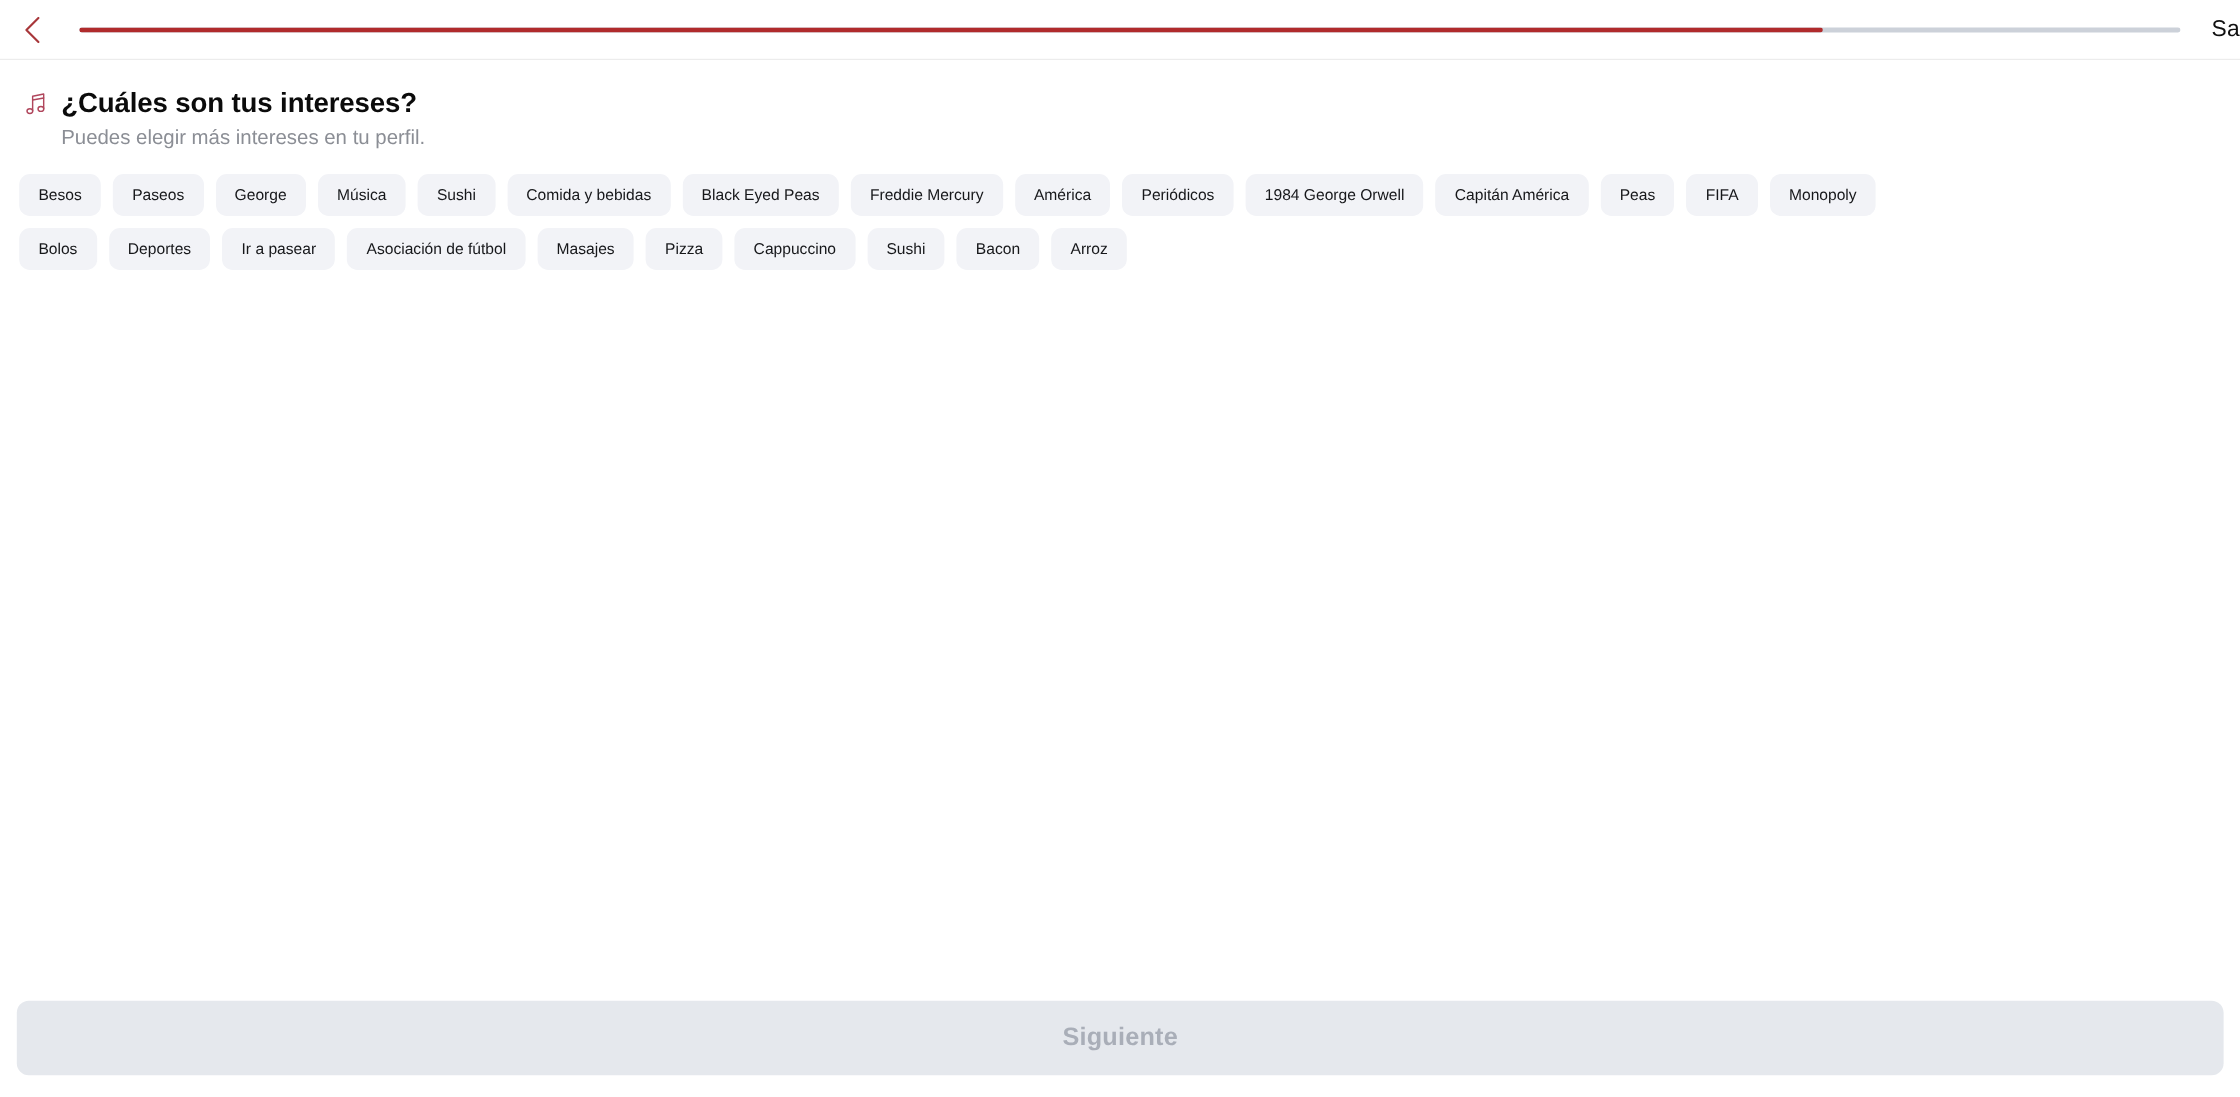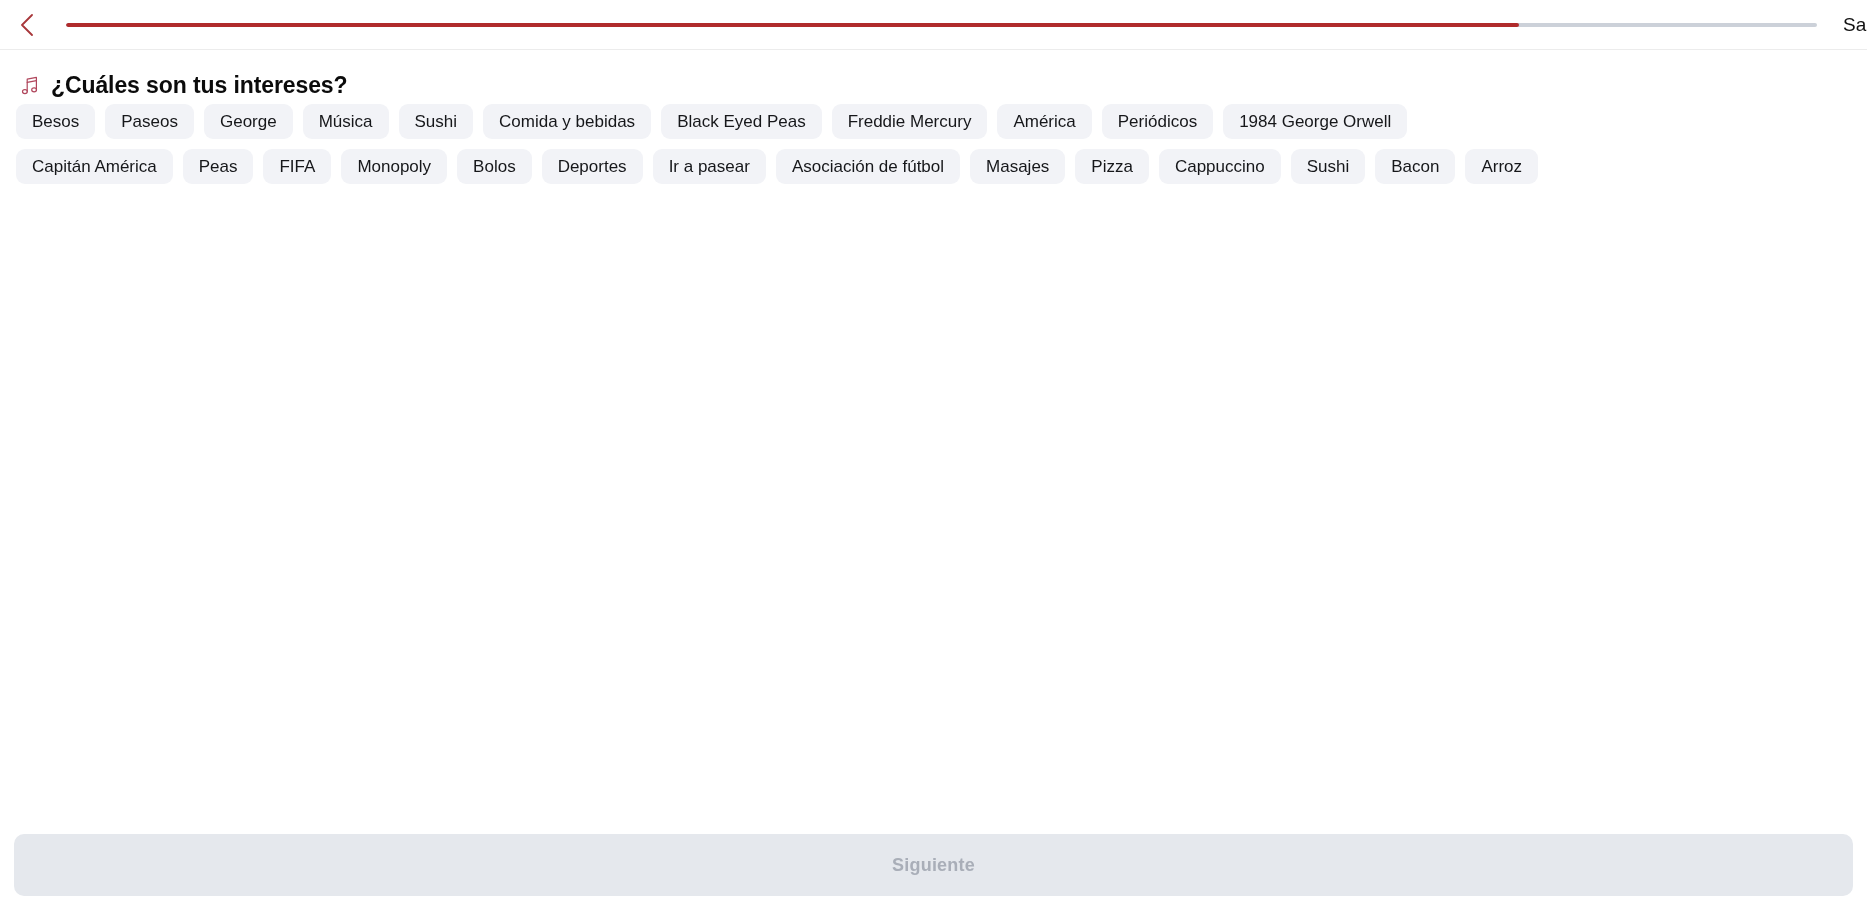--- a/index.html
+++ b/index.html
@@ -78,21 +78,21 @@
   }
 
   
   .content {
     flex: 1 1 auto;
     padding: 22px 14px 0 14px;
     overflow: hidden;
   }
   .title-row {
     display: flex;
-    align-items: center;
+    align-items: flex-end;
     gap: 10px;
     margin: 0 0 4px 5px;
   }
   .title-icon {
     width: 22px;
     height: 26px;
     display: flex;
     align-items: center;
     justify-content: center;
     flex: 0 0 auto;
@@ -121,41 +121,41 @@
   }
   .chip {
     display: inline-flex;
     align-items: center;
     justify-content: center;
     height: 35px;
     padding: 0 16px;
     border-radius: 9px;
     background: #f2f3f7;
     color: #16171a;
-    font-size: 17px;
+    font-size: 13px;
     line-height: 1;
     white-space: nowrap;
     cursor: pointer;
     border: none;
     user-select: none;
   }
 
   
   .footer {
     flex: 0 0 auto;
     padding: 0 14px 18px 14px;
     background: #ffffff;
   }
   .next-btn {
     width: 100%;
     height: 62px;
     border-radius: 10px;
     background: #e5e8ed;
     color: #a9aeb8;
-    font-size: 18px;
+    font-size: 21px;
     font-weight: bold;
     letter-spacing: .2px;
     border: none;
     display: flex;
     align-items: center;
     justify-content: center;
     cursor: default;
   }
 </style>
 </head>
@@ -188,20 +188,21 @@
         <svg width="18" height="20" viewBox="0 0 18 20" fill="none" xmlns="http://www.w3.org/2000/svg">
           <path d="M6.2 15.2 V3.2 L15.4 1.4 V13.4" stroke="#b0465c" stroke-width="1.2" stroke-linecap="round" stroke-linejoin="round"></path>
           <path d="M6.2 6.4 L15.4 4.6" stroke="#b0465c" stroke-width="1.2" stroke-linecap="round"></path>
           <ellipse cx="3.9" cy="15.6" rx="2.4" ry="2.0" stroke="#b0465c" stroke-width="1.2"></ellipse>
           <ellipse cx="13.1" cy="13.8" rx="2.4" ry="2.0" stroke="#b0465c" stroke-width="1.2"></ellipse>
         </svg>
       </span>
       <div class="page-title">¿Cuáles son tus intereses?</div>
     </div>
 
+    <div class="page-subtitle">Puedes elegir más intereses en tu perfil.</div>
 
     <div class="chips" id="chips">
         <button class="chip">Besos</button>
         <button class="chip">Paseos</button>
         <button class="chip">George</button>
         <button class="chip">Música</button>
         <button class="chip">Sushi</button>
         <button class="chip">Comida y bebidas</button>
         <button class="chip">Black Eyed Peas</button>
         <button class="chip">Freddie Mercury</button>

